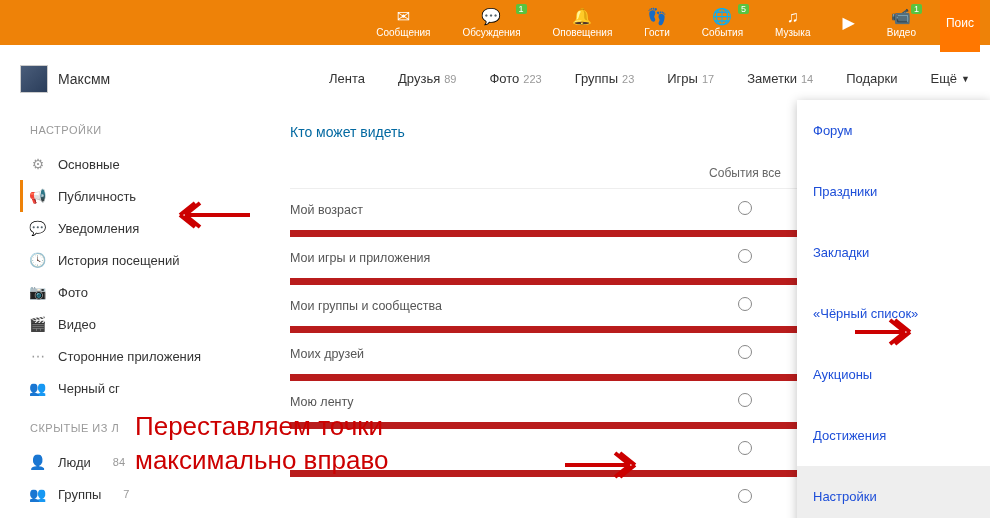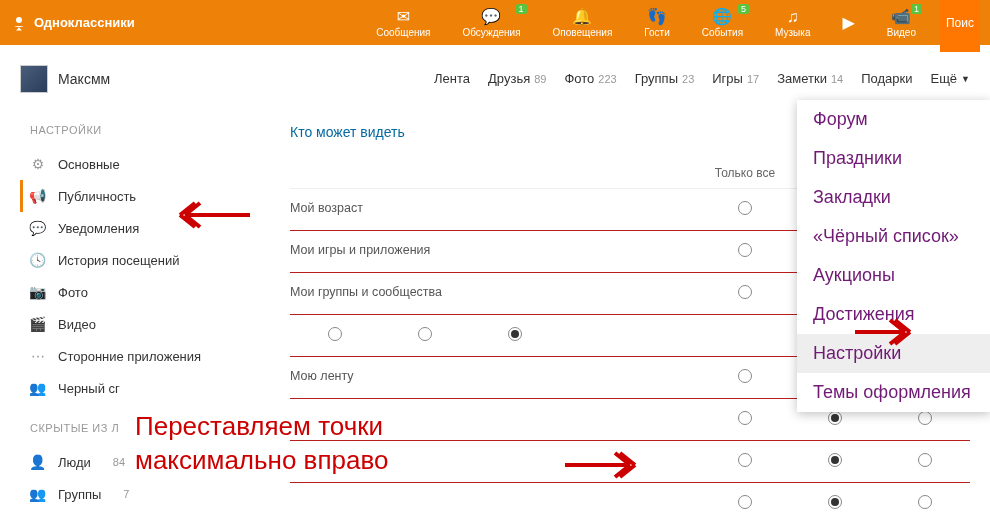--- a/index.html
+++ b/index.html
@@ -11,63 +11,54 @@
 .topnav { display: flex; margin-left: auto; gap: 0; }
 .topnav-item { display: flex; flex-direction: column; align-items: center; justify-content: center; padding: 0 16px; height: 45px; position: relative; font-size: 10px; }
 .topnav-icon { font-size: 16px; height: 18px; display: flex; align-items: center; justify-content: center; }
 .topnav-label { margin-top: 1px; }
 .badge { position: absolute; top: 4px; right: 10px; background: #5ac33f; color: #fff; border-radius: 2px; font-size: 9px; padding: 0 3px; }
 .search-btn { background: #ff7700; color: #fff; padding: 22px 6px; font-size: 12px; margin-left: 8px; }
 
 .subheader { height: 55px; display: flex; align-items: center; padding: 0 20px; background: #fff; margin-top: 6px; }
 .avatar { width: 28px; height: 28px; background: linear-gradient(135deg,#4a5d7a,#2a3d5a); border: 1px solid #ccc; margin-right: 10px; }
 .username { font-size: 14px; color: #333; }
-.mainnav { margin-left: auto; display: flex; gap: 18px; font-size: 13px; }
+.mainnav { margin-left: auto; display: flex; gap: 33px; font-size: 13px; }
 .mainnav-item { color: #333; cursor: pointer; display: flex; align-items: center; gap: 4px; }
 .mainnav-count { color: #999; font-size: 11px; }
 .mainnav-arrow { font-size: 9px; }
 
 .content { display: flex; padding: 0 20px; gap: 30px; }
 .sidebar { width: 240px; }
 .sidebar-title { color: #999; font-size: 11px; text-transform: uppercase; letter-spacing: 0.5px; padding: 18px 10px 12px; }
 .sidebar-item { display: flex; align-items: center; gap: 12px; padding: 8px 10px; cursor: pointer; font-size: 13px; color: #333; }
 .sidebar-item.active { background: #fff; border-left: 3px solid #ee8208; color: #333; padding-left: 7px; }
 .sidebar-item.active .sb-icon { color: #ee8208; }
 .sb-icon { width: 16px; color: #999; font-size: 14px; display: inline-flex; justify-content: center; }
 .sidebar-count { color: #999; font-size: 11px; margin-left: 10px; }
 
 .main { flex: 1; position: relative; }
 .main-title { font-size: 14px; color: #0369a1; padding: 18px 0 18px 0; }
 .table-head { display: flex; padding: 8px 0; border-bottom: 1px solid #eee; }
 .col-label { flex: 1; }
 .col-r { width: 90px; text-align: center; font-size: 12px; color: #666; }
-.row { display: flex; padding: 12px 0; border-bottom: 1px solid #b91c1c; font-size: 12.5px; color: #555; }
+.row { display: flex; align-items: center; padding: 12px 0; border-bottom: 7px solid #b91c1c; font-size: 12.5px; color: #555; }
 .radio { width: 14px; height: 14px; border: 1px solid #888; border-radius: 50%; display: inline-block; position: relative; }
 .radio.selected::after { content: ''; position: absolute; top: 2px; left: 2px; width: 8px; height: 8px; background: #333; border-radius: 50%; }
 
 .dropdown { position: absolute; top: 100px; right: 0; width: 193px; background: #fff; box-shadow: 0 2px 10px rgba(0,0,0,0.25); z-index: 10; }
-.dropdown-item { padding: 9px 16px; font-size: 18px; color: #701a75; cursor: pointer; }
+.dropdown-item { padding: 23px 16px; font-size: 13px; color: #1d4ed8; cursor: pointer; }
 .dropdown-item.hover { background: #eee; }
 
 .arrow-red { position: absolute; z-index: 20; }
 .annotation-text { position: absolute; color: #c00; font-size: 26px; line-height: 1.3; z-index: 20; left: 135px; top: 410px; }
 </style>
 </head>
 <body>
 
 <div class="topbar">
-  <div class="logo">
-    <span class="logo-icon">
-      <svg viewBox="0 0 24 24" width="18" height="18" fill="#fff">
-          <circle cx="12" cy="8" r="4"></circle>
-          <path d="M6 16c2 2 10 2 12 0M12 14v8M8 22l4-4 4 4"></path>
-        </svg>
-    </span>
-    <span>Одноклассники</span>
-  </div>
   <div class="topnav" id="topnav">
       <div class="topnav-item">
         <span class="topnav-icon">✉</span>
         <span class="topnav-label">Сообщения</span>
       </div>
       <div class="topnav-item">
         <span class="topnav-icon">💬</span>
         <span class="topnav-label">Обсуждения</span>
         <span class="badge">1</span>
       </div>
@@ -186,21 +177,21 @@
           <span class="sb-icon">👥</span>
           <span>Группы</span>
           <span class="sidebar-count">7</span>
         </div>
       </div>
   </div>
   <div class="main">
     <div class="main-title">Кто может видеть</div>
     <div class="table-head">
       <div class="col-label"></div>
-      <div class="col-r">Только все</div>
+      <div class="col-r">События все</div>
       <div class="col-r"></div>
       <div class="col-r">Только я</div>
     </div>
     <div id="rows">
         <div class="row">
           <div class="col-label">Мой возраст</div>
           <div class="col-r"><span class="radio"></span></div>
           <div class="col-r"><span class="radio"></span></div>
           <div class="col-r"><span class="radio selected"></span></div>
         </div>
@@ -210,20 +201,21 @@
           <div class="col-r"><span class="radio"></span></div>
           <div class="col-r"><span class="radio selected"></span></div>
         </div>
         <div class="row">
           <div class="col-label">Мои группы и сообщества</div>
           <div class="col-r"><span class="radio"></span></div>
           <div class="col-r"><span class="radio"></span></div>
           <div class="col-r"><span class="radio selected"></span></div>
         </div>
         <div class="row">
+          <div class="col-label">Моих друзей</div>
           <div class="col-r"><span class="radio"></span></div>
           <div class="col-r"><span class="radio"></span></div>
           <div class="col-r"><span class="radio selected"></span></div>
         </div>
         <div class="row">
           <div class="col-label">Мою ленту</div>
           <div class="col-r"><span class="radio"></span></div>
           <div class="col-r"><span class="radio"></span></div>
           <div class="col-r"><span class="radio selected"></span></div>
         </div>

